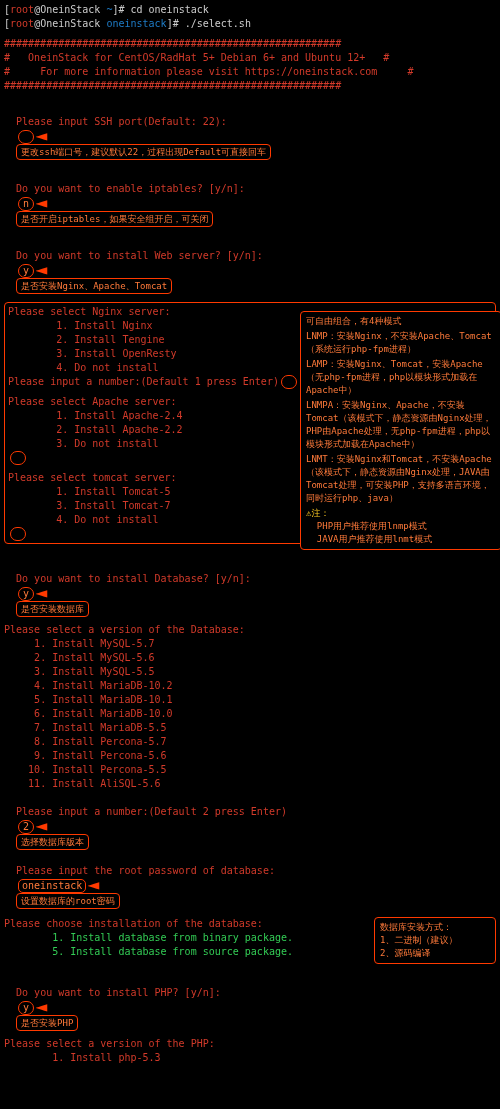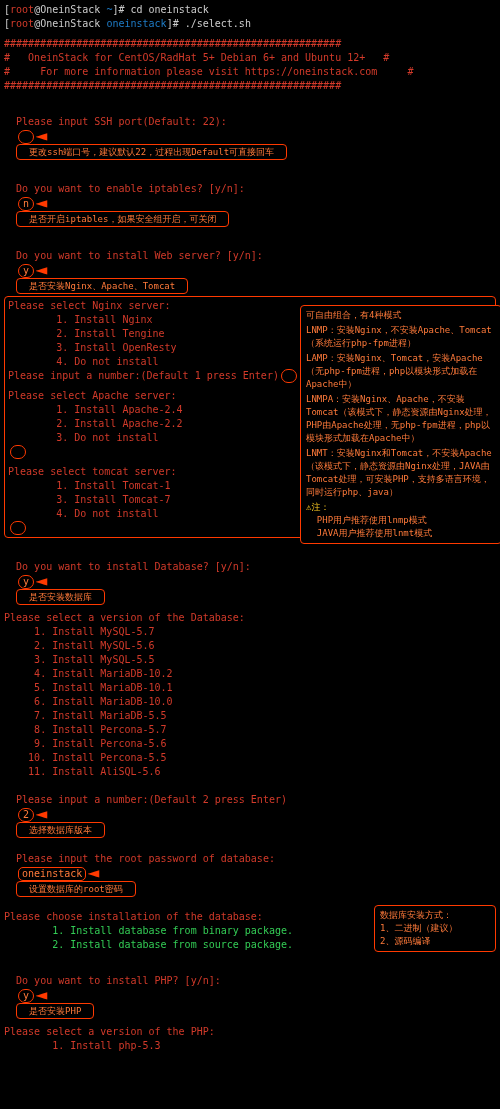--- a/index.html
+++ b/index.html
@@ -14,21 +14,21 @@
     box-sizing:border-box;
   }
   .r{color:#d23a2a}         
   .b{color:#1e7cc7}         
   .w{color:#ccc}
   .g{color:#33cc55}         
   .row{white-space:pre}
   .bigbox{
     border:1px solid #ff3a00;
     border-radius:4px;
-    margin:2px 0;
+    margin:8px 0;
     padding:2px 3px;
     position:relative;
   }
   .pill{
     display:inline-block;
     border:1.4px solid #ff3a00;
     border-radius:5px;
     padding:0 3px;
     color:#ff7a3a;
     font-size:10px;
@@ -51,36 +51,36 @@
     color:#ff3a00;
     font-size:12px;
     font-weight:bold;
     margin:0 2px;
     transform:scaleX(1.6);
   }
   .note{
     display:inline-block;
     border:1px solid #ff3a00;
     border-radius:4px;
-    padding:1px 12px;
+    padding:1px 4px;
     color:#ff7a3a;
     font-size:9px;
     line-height:12px;
     background:#000;
   }
   .notebox{
     border:1px solid #ff3a00;
     border-radius:4px;
     padding:3px 5px;
     color:#ff7a3a;
     font-size:9px;
     line-height:13px;
     background:#000;
   }
-  .flex{display:flex;align-items:flex-end;}
+  .flex{display:flex;align-items:flex-start;}
   .col{display:flex;flex-direction:column}
   .mt2{margin-top:2px}
   .side{
     position:absolute;
     left:295px;
     top:8px;
     width:190px;
   }
 </style>
 </head>
@@ -124,21 +124,21 @@
   <div class="row r">&nbsp;&nbsp;&nbsp;&nbsp;&nbsp;&nbsp;&nbsp;&nbsp;<span>4. Do not install</span></div>
   <div class="row"><span class="r">Please input a number:(Default 1 press Enter)</span><span class="cir">&nbsp;</span></div>
   <div class="row" style="height:6px"></div>
   <div class="row r">Please select Apache server:</div>
   <div class="row r">&nbsp;&nbsp;&nbsp;&nbsp;&nbsp;&nbsp;&nbsp;&nbsp;<span>1. Install Apache-2.4</span></div>
   <div class="row r">&nbsp;&nbsp;&nbsp;&nbsp;&nbsp;&nbsp;&nbsp;&nbsp;<span>2. Install Apache-2.2</span></div>
   <div class="row r">&nbsp;&nbsp;&nbsp;&nbsp;&nbsp;&nbsp;&nbsp;&nbsp;<span>3. Do not install</span></div>
   <div class="row"><span class="cir">&nbsp;</span></div>
   <div class="row" style="height:6px"></div>
   <div class="row r">Please select tomcat server:</div>
-  <div class="row r">&nbsp;&nbsp;&nbsp;&nbsp;&nbsp;&nbsp;&nbsp;&nbsp;<span>1. Install Tomcat-1</span></div>
+  <div class="row r">&nbsp;&nbsp;&nbsp;&nbsp;&nbsp;&nbsp;&nbsp;&nbsp;<span>1. Install Tomcat-5</span></div>
   <div class="row r">&nbsp;&nbsp;&nbsp;&nbsp;&nbsp;&nbsp;&nbsp;&nbsp;<span>3. Install Tomcat-7</span></div>
   <div class="row r">&nbsp;&nbsp;&nbsp;&nbsp;&nbsp;&nbsp;&nbsp;&nbsp;<span>4. Do not install</span></div>
   <div class="row"><span class="cir">&nbsp;</span></div>
 
   <div class="side notebox" style="white-space:normal">
     <div>可自由组合，有4种模式</div>
     <div class="mt2">LNMP：安装Nginx，不安装Apache、Tomcat（系统运行php-fpm进程）</div>
     <div class="mt2">LAMP：安装Nginx、Tomcat，安装Apache（无php-fpm进程，php以模块形式加载在Apache中）</div>
     <div class="mt2">LNMPA：安装Nginx、Apache，不安装Tomcat（该模式下，静态资源由Nginx处理，PHP由Apache处理，无php-fpm进程，php以模块形式加载在Apache中）</div>
     <div class="mt2">LNMT：安装Nginx和Tomcat，不安装Apache（该模式下，静态资源由Nginx处理，JAVA由Tomcat处理，可安装PHP，支持多语言环境，同时运行php、java）</div>
@@ -176,21 +176,21 @@
 <div class="row">
   <span class="r">Please input the root password of database:</span>
   <span class="pill">oneinstack</span><span class="arrow">◀</span>
   <span class="note">设置数据库的root密码</span>
 </div>
 <div class="row" style="height:8px"></div>
 <div class="flex">
   <div class="col" style="flex:1">
     <div class="row r">Please choose installation of the database:</div>
     <div class="row g">&nbsp;&nbsp;&nbsp;&nbsp;&nbsp;&nbsp;&nbsp;&nbsp;<span>1. Install database from binary package.</span></div>
-    <div class="row g">&nbsp;&nbsp;&nbsp;&nbsp;&nbsp;&nbsp;&nbsp;&nbsp;<span>2. Install database from source package.</span></div>
+    <div class="row g">&nbsp;&nbsp;&nbsp;&nbsp;&nbsp;&nbsp;&nbsp;&nbsp;<span>5. Install database from source package.</span></div>
   </div>
   <div class="notebox" style="width:110px;white-space:normal">
     <div>数据库安装方式：</div>
     <div>1、二进制（建议）</div>
     <div>2、源码编译</div>
   </div>
 </div>
 
 <div class="row" style="height:8px"></div>
 

